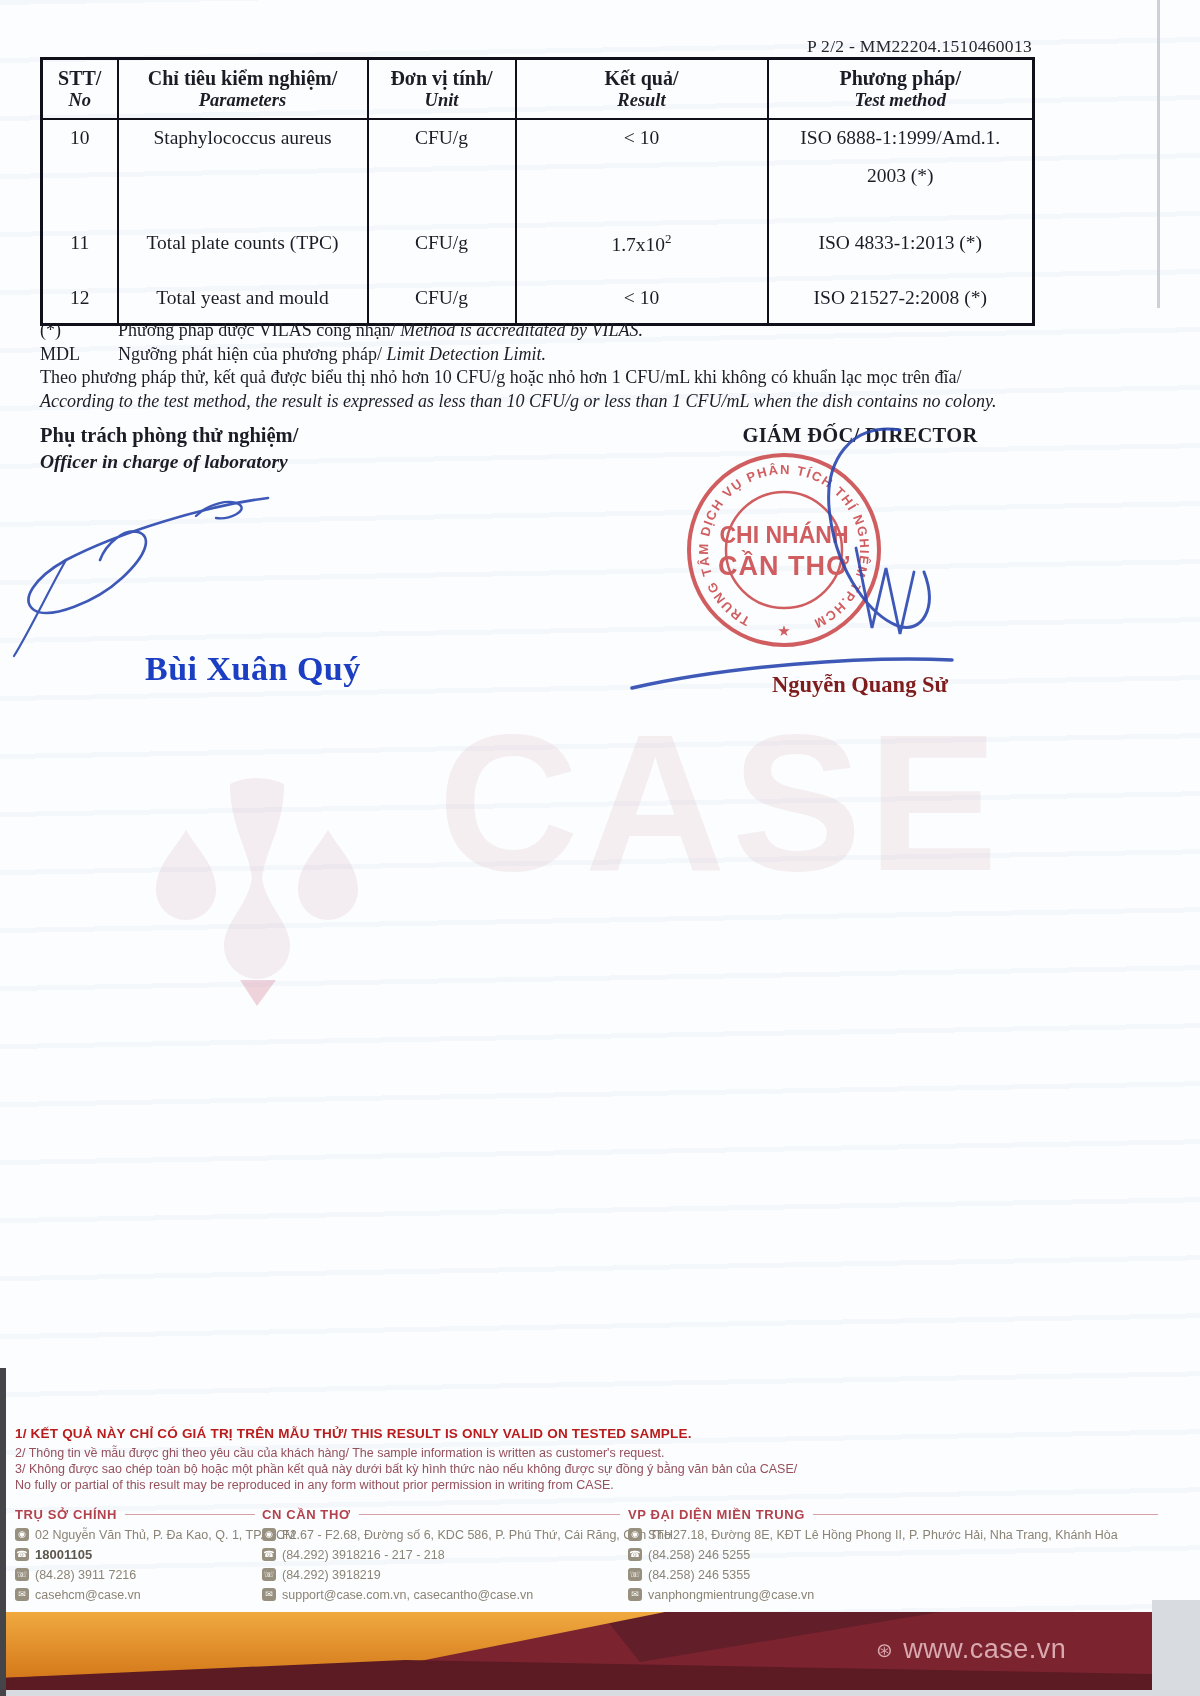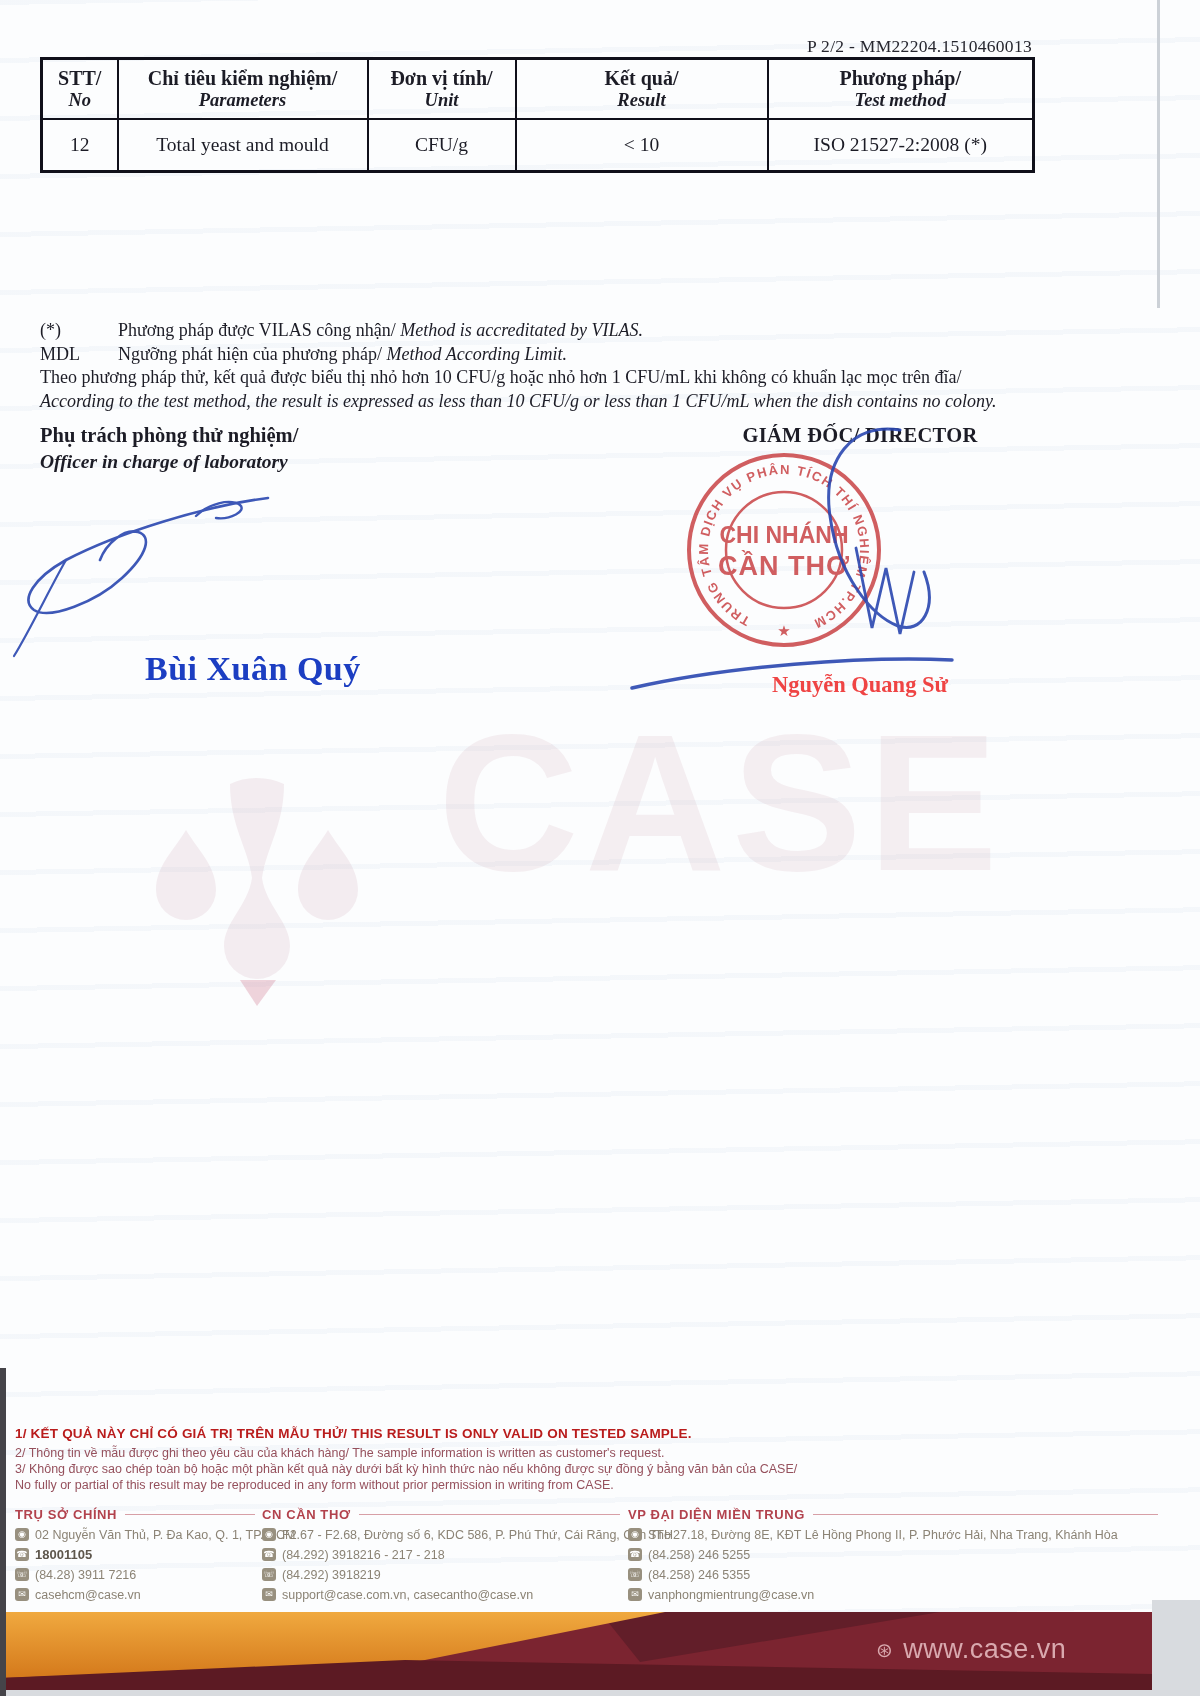--- a/index.html
+++ b/index.html
@@ -44,21 +44,21 @@
   .sig-left-sub   { position:absolute; left:40px; top:451px; font-weight:700; font-style:italic; font-size:19.5px; }
   .sig-right-title{ position:absolute; left:700px; top:424px; width:320px; text-align:center;
     font-weight:700; font-size:20.5px; letter-spacing:0.3px; }
 
   .stamp { position:absolute; left:672px; top:438px; opacity:0.84; }
   .sig-svg { position:absolute; left:0; top:420px; pointer-events:none; }
 
   .name-left  { position:absolute; left:145px; top:650px; font-size:34px; font-weight:700;
     color:#1c3ec2; letter-spacing:0.5px; }
   .name-right { position:absolute; left:700px; top:672px; width:320px; text-align:center;
-    font-size:22.5px; font-weight:700; color:#ef4444; }
+    font-size:22.5px; font-weight:700; color:#7f1d1d; }
 
   
   .wm { position:absolute; left:118px; top:698px; width:880px; height:280px; pointer-events:none; }
   .wm-text { position:absolute; left:320px; top:-26px; font-family:"Liberation Sans",sans-serif;
     font-weight:700; font-size:195px; line-height:260px; letter-spacing:6px;
     color:rgba(188,122,144,0.115); }
 
   
   .fnotes { position:absolute; left:15px; top:1426px; width:1120px;
     font-family:"Liberation Sans",sans-serif; }
@@ -126,39 +126,56 @@
             <div class="h-vi">Kết quả/</div>
             <div class="h-en">Result</div>
           </th>
           <th>
             <div class="h-vi">Phương pháp/</div>
             <div class="h-en">Test method</div>
           </th>
         </tr>
       </thead>
       <tbody>
+        <tr class="r10">
+          <td>10</td>
+          <td>Staphylococcus aureus</td>
+          <td>CFU/g</td>
+          <td>&lt; 10</td>
+          <td>
+            <div>ISO 6888-1:1999/Amd.1.</div>
+            <div class="m2">2003 (*)</div>
+          </td>
+        </tr>
+        <tr class="r11">
+          <td>11</td>
+          <td>Total plate counts (TPC)</td>
+          <td>CFU/g</td>
+          <td><span>1.7x10</span><sup>2</sup></td>
+          <td>ISO 4833-1:2013 (*)</td>
+        </tr>
         <tr class="r12">
           <td>12</td>
           <td>Total yeast and mould</td>
           <td>CFU/g</td>
           <td>&lt; 10</td>
           <td>ISO 21527-2:2008 (*)</td>
         </tr>
       </tbody>
     </table>
   </div>
 
   <div class="notes">
     <div class="note-row">
       <span class="note-label">(*)</span>
       <span><span>Phương pháp được VILAS công nhận/ </span><span class="em">Method is accreditated by VILAS.</span></span>
     </div>
     <div class="note-row">
       <span class="note-label">MDL</span>
-      <span><span>Ngưỡng phát hiện của phương pháp/ </span><span class="em">Method According Limit.</span></span>
+      <span><span>Ngưỡng phát hiện của phương pháp/ </span><span class="em">Limit Detection Limit.</span></span>
     </div>
     <div class="note-row">Theo phương pháp thử, kết quả được biểu thị nhỏ hơn 10 CFU/g hoặc nhỏ hơn 1 CFU/mL khi không có khuẩn lạc mọc trên đĩa/</div>
     <div class="note-row em">According to the test method, the result is expressed as less than 10 CFU/g or less than 1 CFU/mL when the dish contains no colony.</div>
   </div>
 
   <div class="sig-left-title">Phụ trách phòng thử nghiệm/</div>
   <div class="sig-left-sub">Officer in charge of laboratory</div>
   <div class="sig-right-title">GIÁM ĐỐC/ DIRECTOR</div>
 
   <svg class="stamp" width="225" height="225" viewBox="0 0 225 225">

